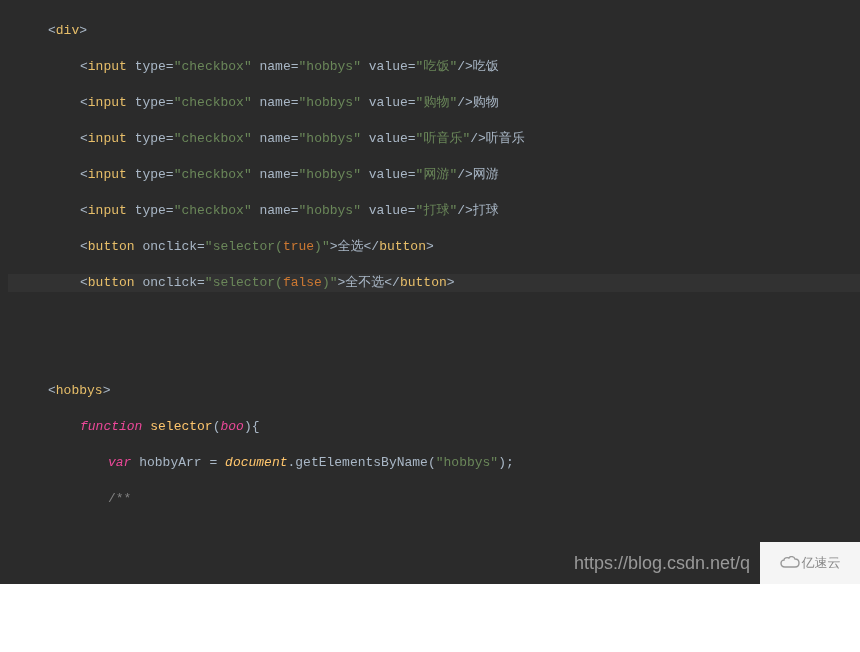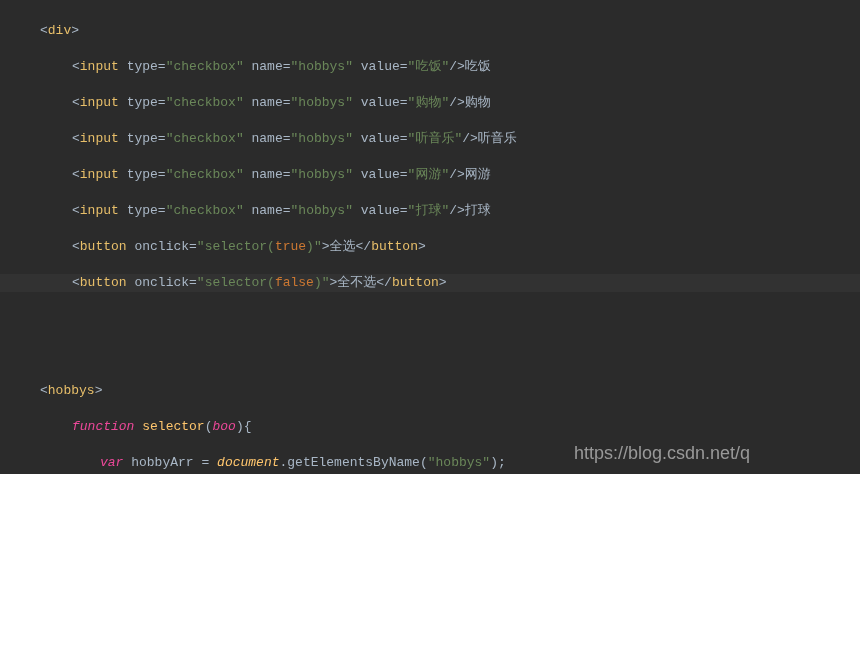--- a/index.html
+++ b/index.html
@@ -2,25 +2,25 @@
 <html><head>
 <meta charset="utf-8">
 <style>
   html,body{margin:0;padding:0;background:#fff;}
   .code-block{
     background:#2b2b2b;
     color:#a9b7c6;
     font-family:Consolas,"Courier New",monospace;
     font-size:13px;
     line-height:18px;
-    padding:4px 0 8px 0;
+    padding:4px 0 8px 8px;
     white-space:pre;
     overflow:hidden;
     width:860px;
-    height:474px;
+    height:584px;
     position:relative;
     box-sizing:border-box;
   }
   .ln{display:block;padding-left:40px;}
   .hl{background:#323232;display:block;padding-left:40px;}
   .i1{padding-left:72px;}
   .i2{padding-left:100px;}
   .tag{color:#e8bf6a;}
   .attr{color:#a9b7c6;}
   .str{color:#6a8759;}
@@ -89,13 +89,21 @@
 
 
 
 
 
 
 
 
 
 <div class="watermark">https://blog.csdn.net/q</div>
+<div class="logo">
+  <span class="logo-icon">
+    <svg width="20" height="14" viewBox="0 0 20 14">
+          <path d="M5 11 C2 11 1 9 1 7 C1 5 3 4 4 4 C4 2 7 1 9 2 C10 0 14 0 15 3 C18 3 19 5 19 7 C19 10 17 11 15 11 Z" fill="none" stroke="#999" stroke-width="1.4"></path>
+        </svg>
+  </span>
+  <span>亿速云</span>
+</div>
 </div>
 
 </body></html>

